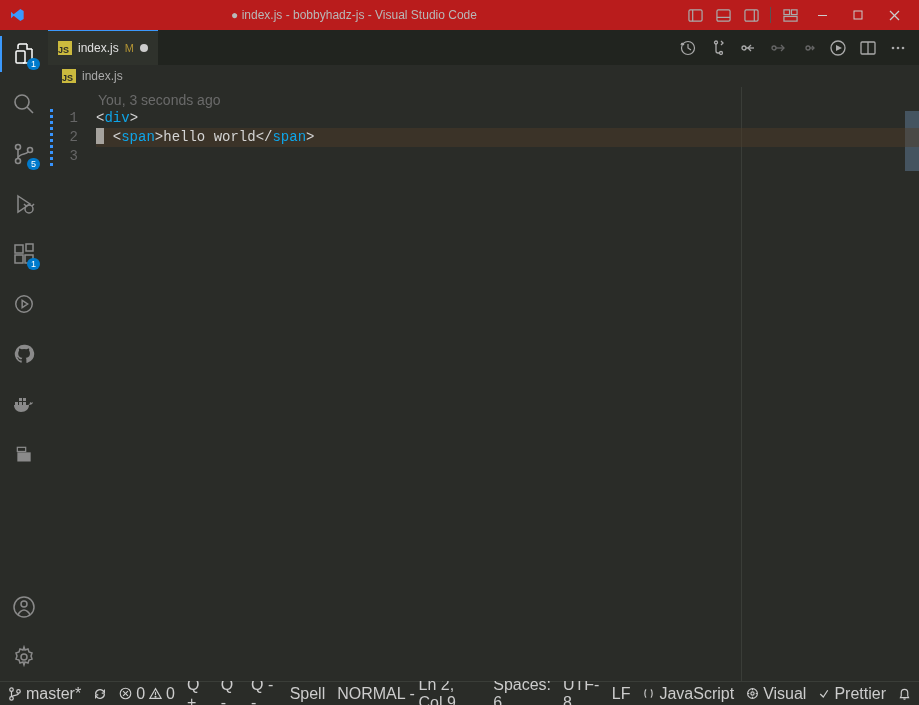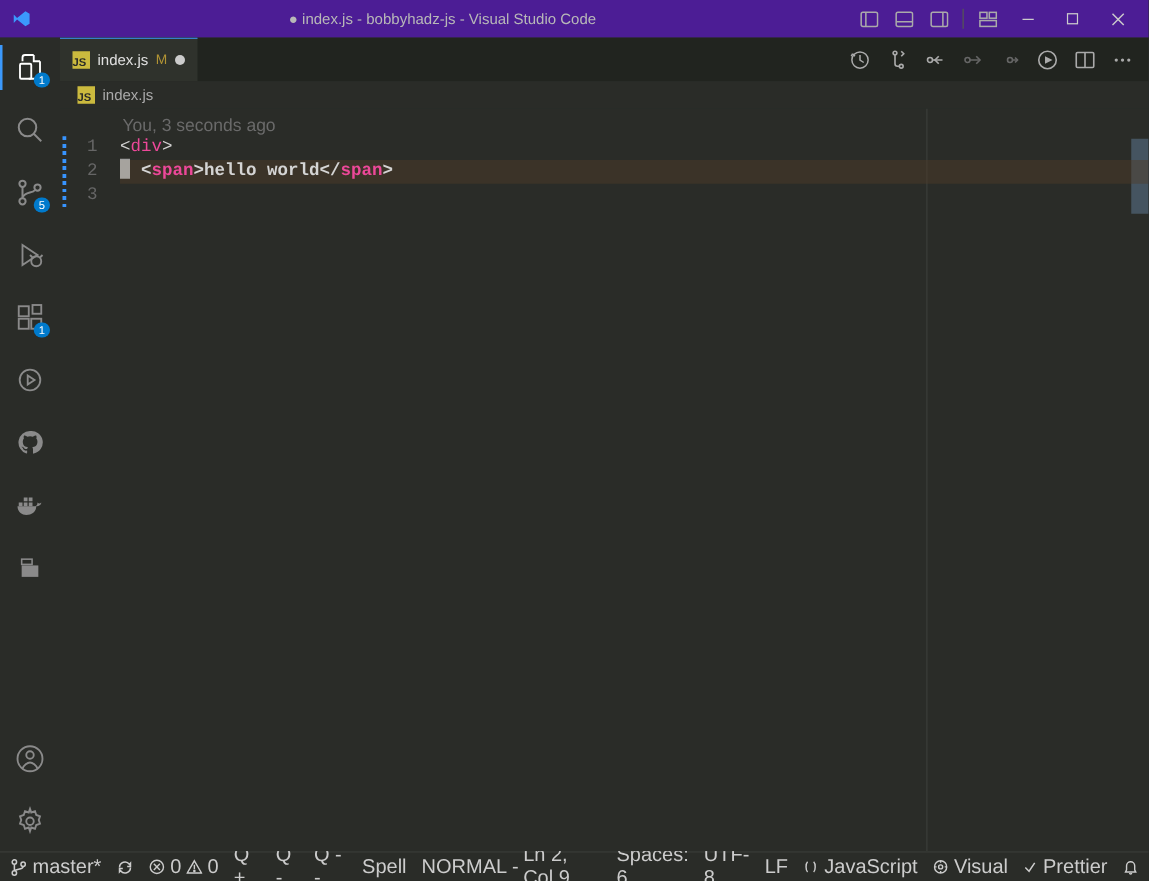--- a/index.html
+++ b/index.html
@@ -9,21 +9,21 @@
   color: #cccccc;
   width: 919px;
   height: 705px;
   overflow: hidden;
   display: flex;
   flex-direction: column;
   font-size: 13px;
 }
 .titlebar {
   height: 30px;
-  background: #4c1d95;
+  background: #b91c1c;
   display: flex;
   align-items: center;
   justify-content: flex-end;
   padding: 0 8px;
   gap: 23px;
 }
 .titlebar-left {
   display: flex;
   align-items: center;
   gap: 8px;
@@ -185,22 +185,22 @@
   position: relative;
 }
 .lens {
   color: #6a6a6a;
   font-size: 14px;
   font-family: 'Segoe UI', sans-serif;
   padding-left: 2px;
   height: 18px;
 }
 .codeline { white-space: pre; height: 19px; }
-.codeline.highlighted { background: rgba(80,60,40,0.45); font-weight: bold; }
-.tag { color: #ec4899; }
+.codeline.highlighted { background: rgba(80,60,40,0.45); }
+.tag { color: #0ea5e9; }
 .punct { color: #d4d4d4; }
 .txt { color: #d4d4d4; }
 .ruler {
   position: absolute;
   left: 693px;
   top: 0;
   bottom: 0;
   width: 1px;
   background: #3a3d38;
 }

